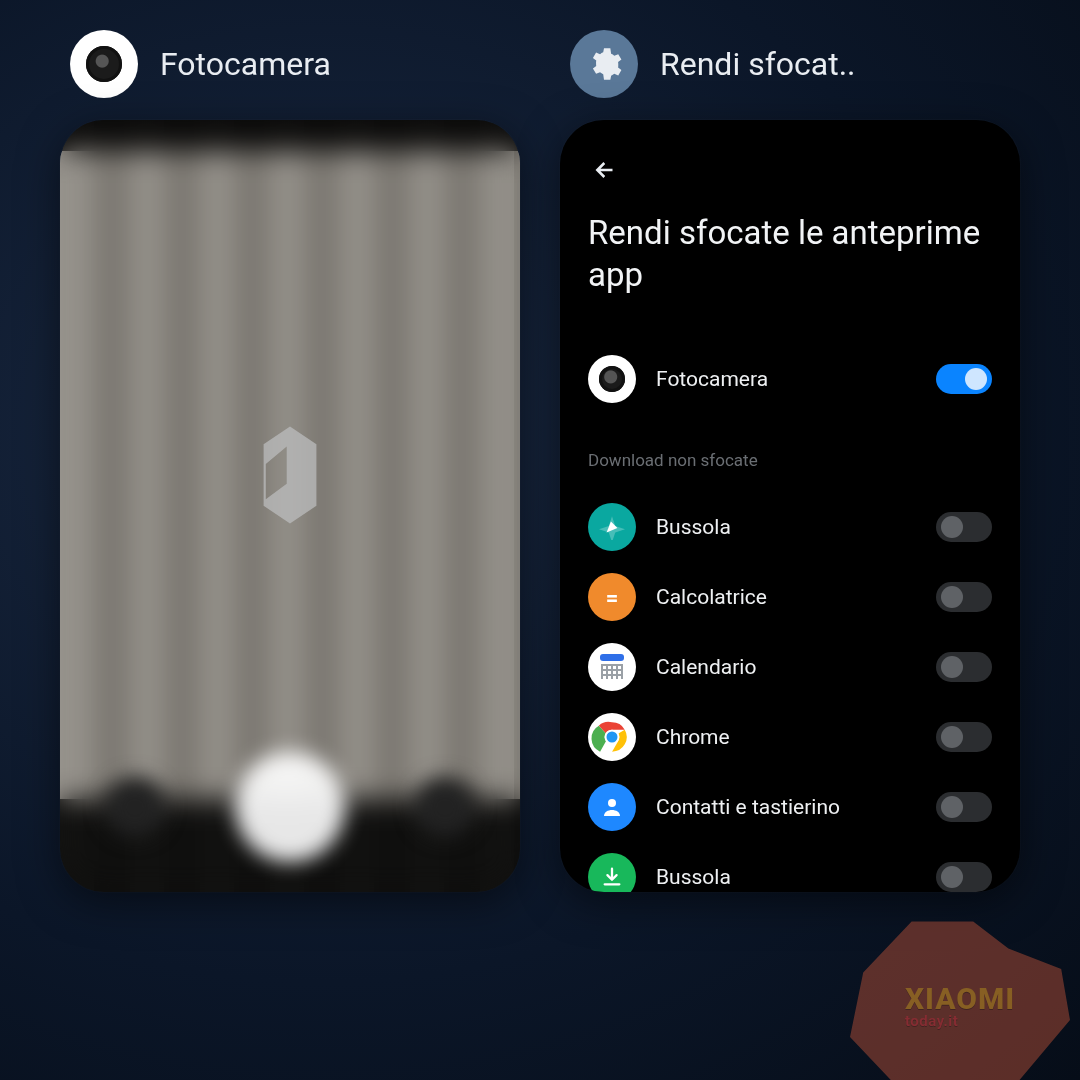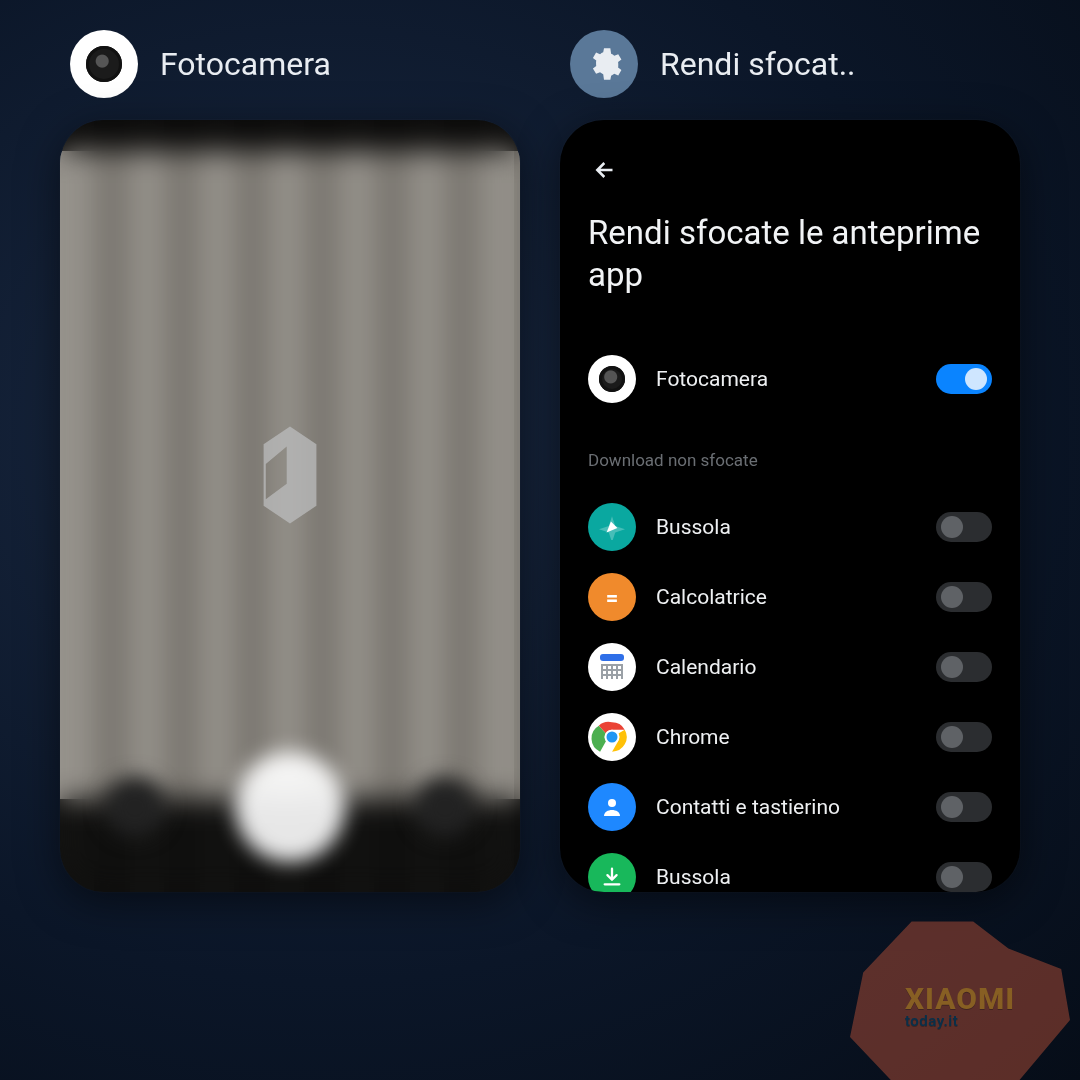--- a/index.html
+++ b/index.html
@@ -191,21 +191,21 @@
     font-size:30px;
     letter-spacing:1px;
     color:#f0a028;
     text-shadow:0 1px 0 rgba(0,0,0,.3);
     line-height:1;
   }
   .watermark .sub {
     display:block;
     font-size:15px;
     font-weight:600;
-    color:#0c4a6e;
+    color:#ef4444;
     letter-spacing:.5px;
   }
 </style>
 </head>
 <body>
 
 <div class="stage">
 
   <div class="card-col">
     <div class="card-header">

